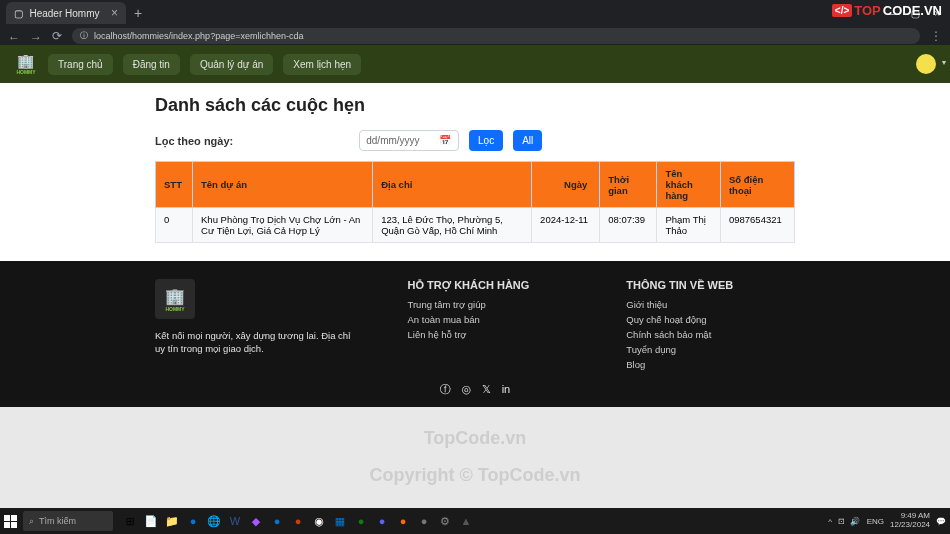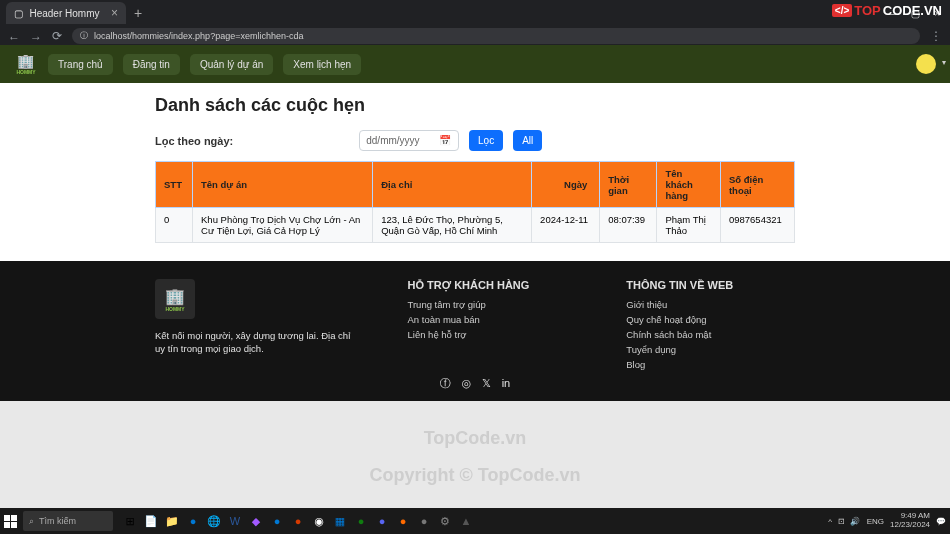--- a/index.html
+++ b/index.html
@@ -48,21 +48,21 @@
 .footer { background: #141414; color: #e0e0e0; padding: 18px 0 10px; font-size: 10px; }
 .footer-cols { width: 640px; margin: 0 auto; display: flex; gap: 50px; }
 .fcol { flex: 1; }
 .fcol.logo-col { flex: 1.2; }
 .flogo { display: flex; flex-direction: column; align-items: flex-start; margin-bottom: 10px; }
 .flogo-box { background: #2a2a2a; width: 40px; height: 40px; display: flex; flex-direction: column; align-items: center; justify-content: center; border-radius: 4px; }
 .fcol h4 { font-size: 11px; font-weight: 700; margin-bottom: 8px; }
 .fcol-link { display: block; color: #ccc; margin-bottom: 4px; font-size: 9.5px; }
 .tagline { font-size: 9.5px; line-height: 1.4; }
 .copyright { text-align: center; margin-top: 18px; font-size: 9.5px; }
-.social { text-align: center; margin-top: 2px; }
+.social { text-align: center; margin-top: 8px; }
 .social span { margin: 0 4px; font-size: 11px; }
 
 
 .watermark { position: absolute; left: 50%; transform: translateX(-50%); color: rgba(180,180,180,0.5); font-size: 18px; font-weight: 700; pointer-events: none; }
 .wm1 { top: 428px; }
 .wm2 { top: 465px; }
 
 
 .taskbar { position: absolute; bottom: 0; left: 0; right: 0; height: 26px; background: #1a1a1a; display: flex; align-items: center; padding: 0 4px; gap: 2px; }
 .tb-start { width: 13px; height: 13px; display: grid; grid-template-columns: 1fr 1fr; grid-template-rows: 1fr 1fr; gap: 1px; }

